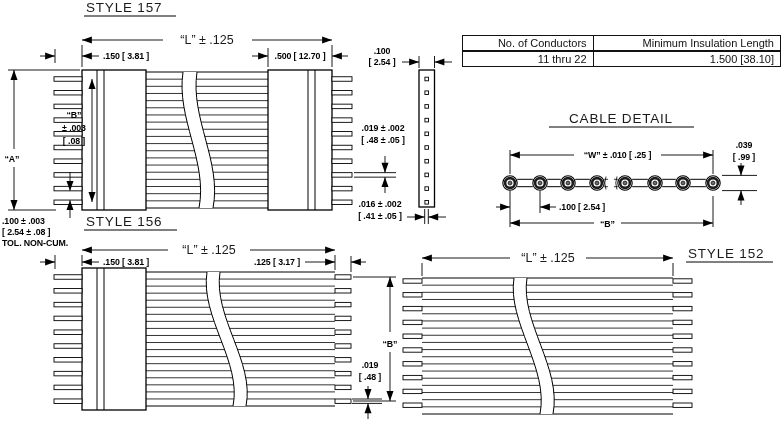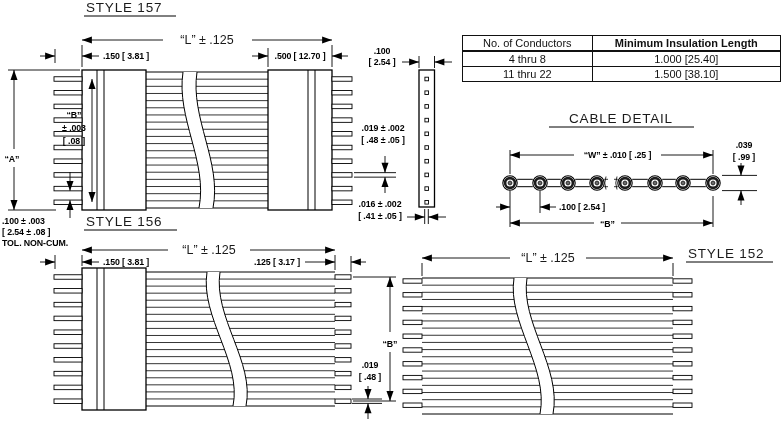--- a/index.html
+++ b/index.html
@@ -12,39 +12,35 @@
   .ttl{font-size:13.5px;fill:#1a1a1a;letter-spacing:0.8px;}
   .md{stroke:#000;stroke-width:1;fill:none}
   .tn{stroke:#000;stroke-width:0.8;fill:none}
   .dl{stroke:#000;stroke-width:0.9;fill:none}
   .body{fill:#fff;stroke:#000;stroke-width:1.3}
   .pin{fill:#fff;stroke:#000;stroke-width:0.9}
   .brkfill{fill:#fff;stroke:none}
   .brkln{stroke:#000;stroke-width:1;fill:none}
   #spec-table{position:absolute;left:462px;top:35px;border-collapse:collapse;
               font-size:11px;color:#111;table-layout:fixed;}
-  #spec-table td{border:1.3px solid #111;text-align:center;padding:0 6px;
+  #spec-table td{border:1.3px solid #111;text-align:right;padding:0 6px;
                  height:14px;line-height:13px;white-space:nowrap;}
   #spec-table tr.hd td{border-bottom:2.6px solid #111;}
-  .c1{width:124px;} .c2{width:184px;font-weight:bold;}
+  .c1{width:124px;} .c2{width:184px;}
 </style>
 </head>
 <body>
 
 <div id="canvas">
 
   <table id="spec-table">
     <tbody>
       <tr class="hd">
         <td class="c1">No. of Conductors</td>
         <td class="c2">Minimum Insulation Length</td>
-      </tr>
-      <tr>
-        <td>4 thru 8</td>
-        <td>1.000 [25.40]</td>
       </tr>
       <tr>
         <td>11 thru 22</td>
         <td>1.500 [38.10]</td>
       </tr>
     </tbody>
   </table>
 
   <svg id="art" width="781" height="421" viewBox="0 0 781 421">
     <defs>

